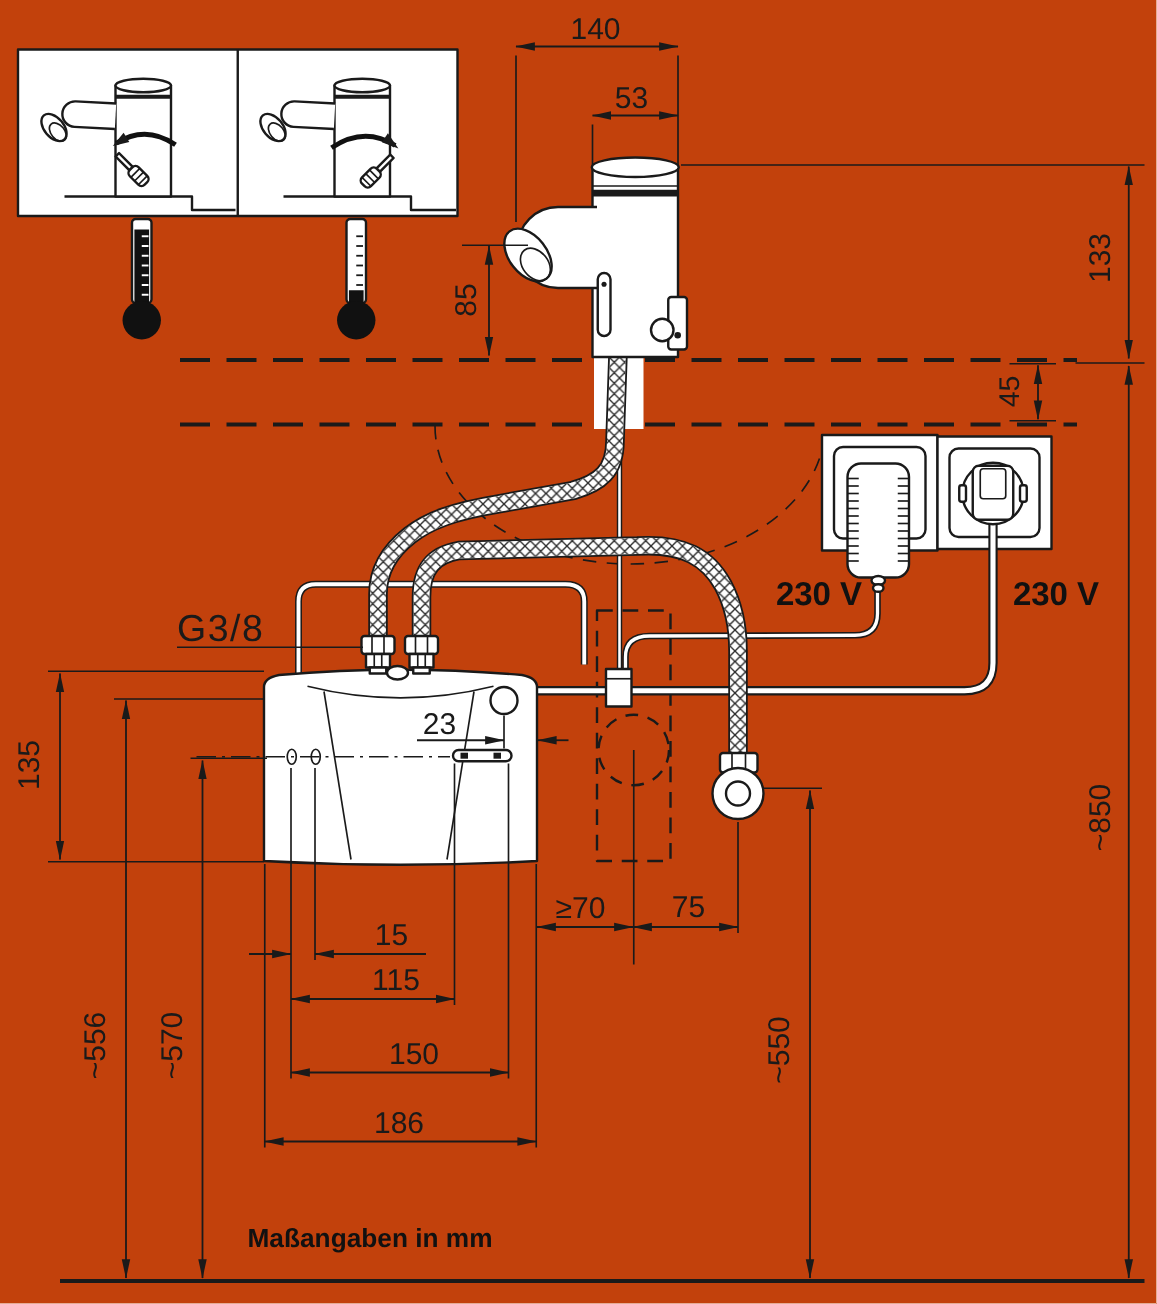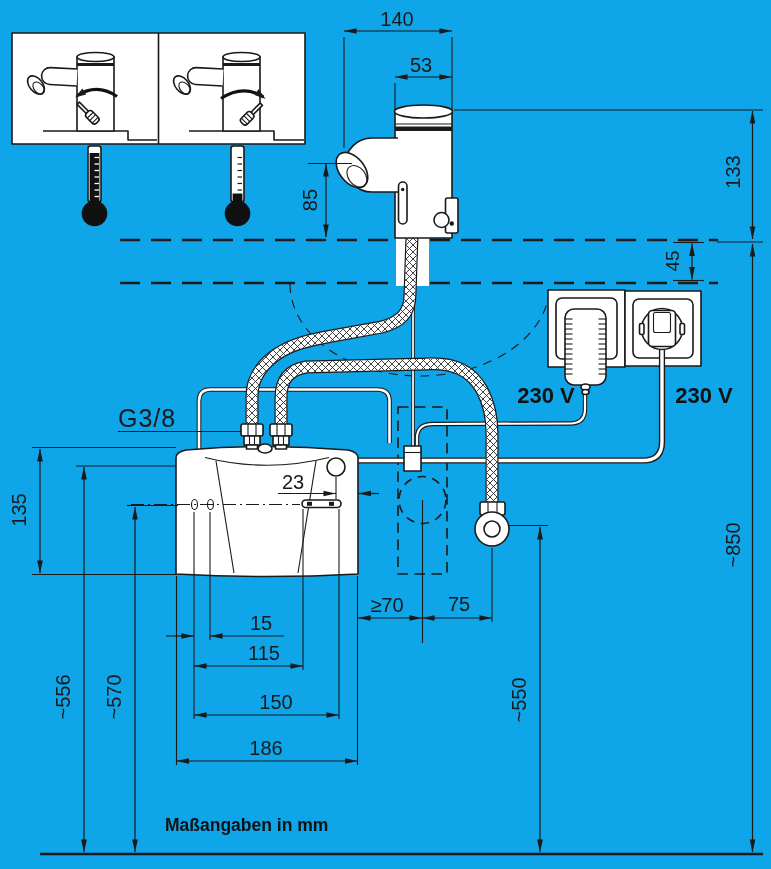--- a/index.html
+++ b/index.html
@@ -1,16 +1,16 @@
 <!DOCTYPE html>
 <html><head>
 <meta charset="utf-8">
 <style>
   html,body{margin:0;padding:0;background:#fff;}
-  .stage{width:771px;height:869px;position:relative;background:#0ea5e9;overflow:hidden;}
+  .stage{width:771px;height:869px;position:relative;background:#c2410c;overflow:hidden;}
   svg{display:block;}
   .ln{stroke:#1a1a1a;fill:none;stroke-width:1.6;stroke-linejoin:round;}
   .thin{stroke:#1a1a1a;fill:none;stroke-width:1.1;}
   .wfill{fill:#fff;}
   .dim{stroke:#1a1a1a;fill:none;stroke-width:1.2;}
   .dimtxt{font-family:"Liberation Sans",sans-serif;font-size:20px;fill:#1a1a1a;}
   .dimtxt-s{font-family:"Liberation Sans",sans-serif;font-size:19px;fill:#1a1a1a;}
   .lbl{font-family:"Liberation Sans",sans-serif;font-size:25px;fill:#1a1a1a;letter-spacing:1px;}
   .volt{font-family:"Liberation Sans",sans-serif;font-size:22px;font-weight:700;fill:#111;}
   .note{font-family:"Liberation Sans",sans-serif;font-size:17.5px;font-weight:700;fill:#111;}

